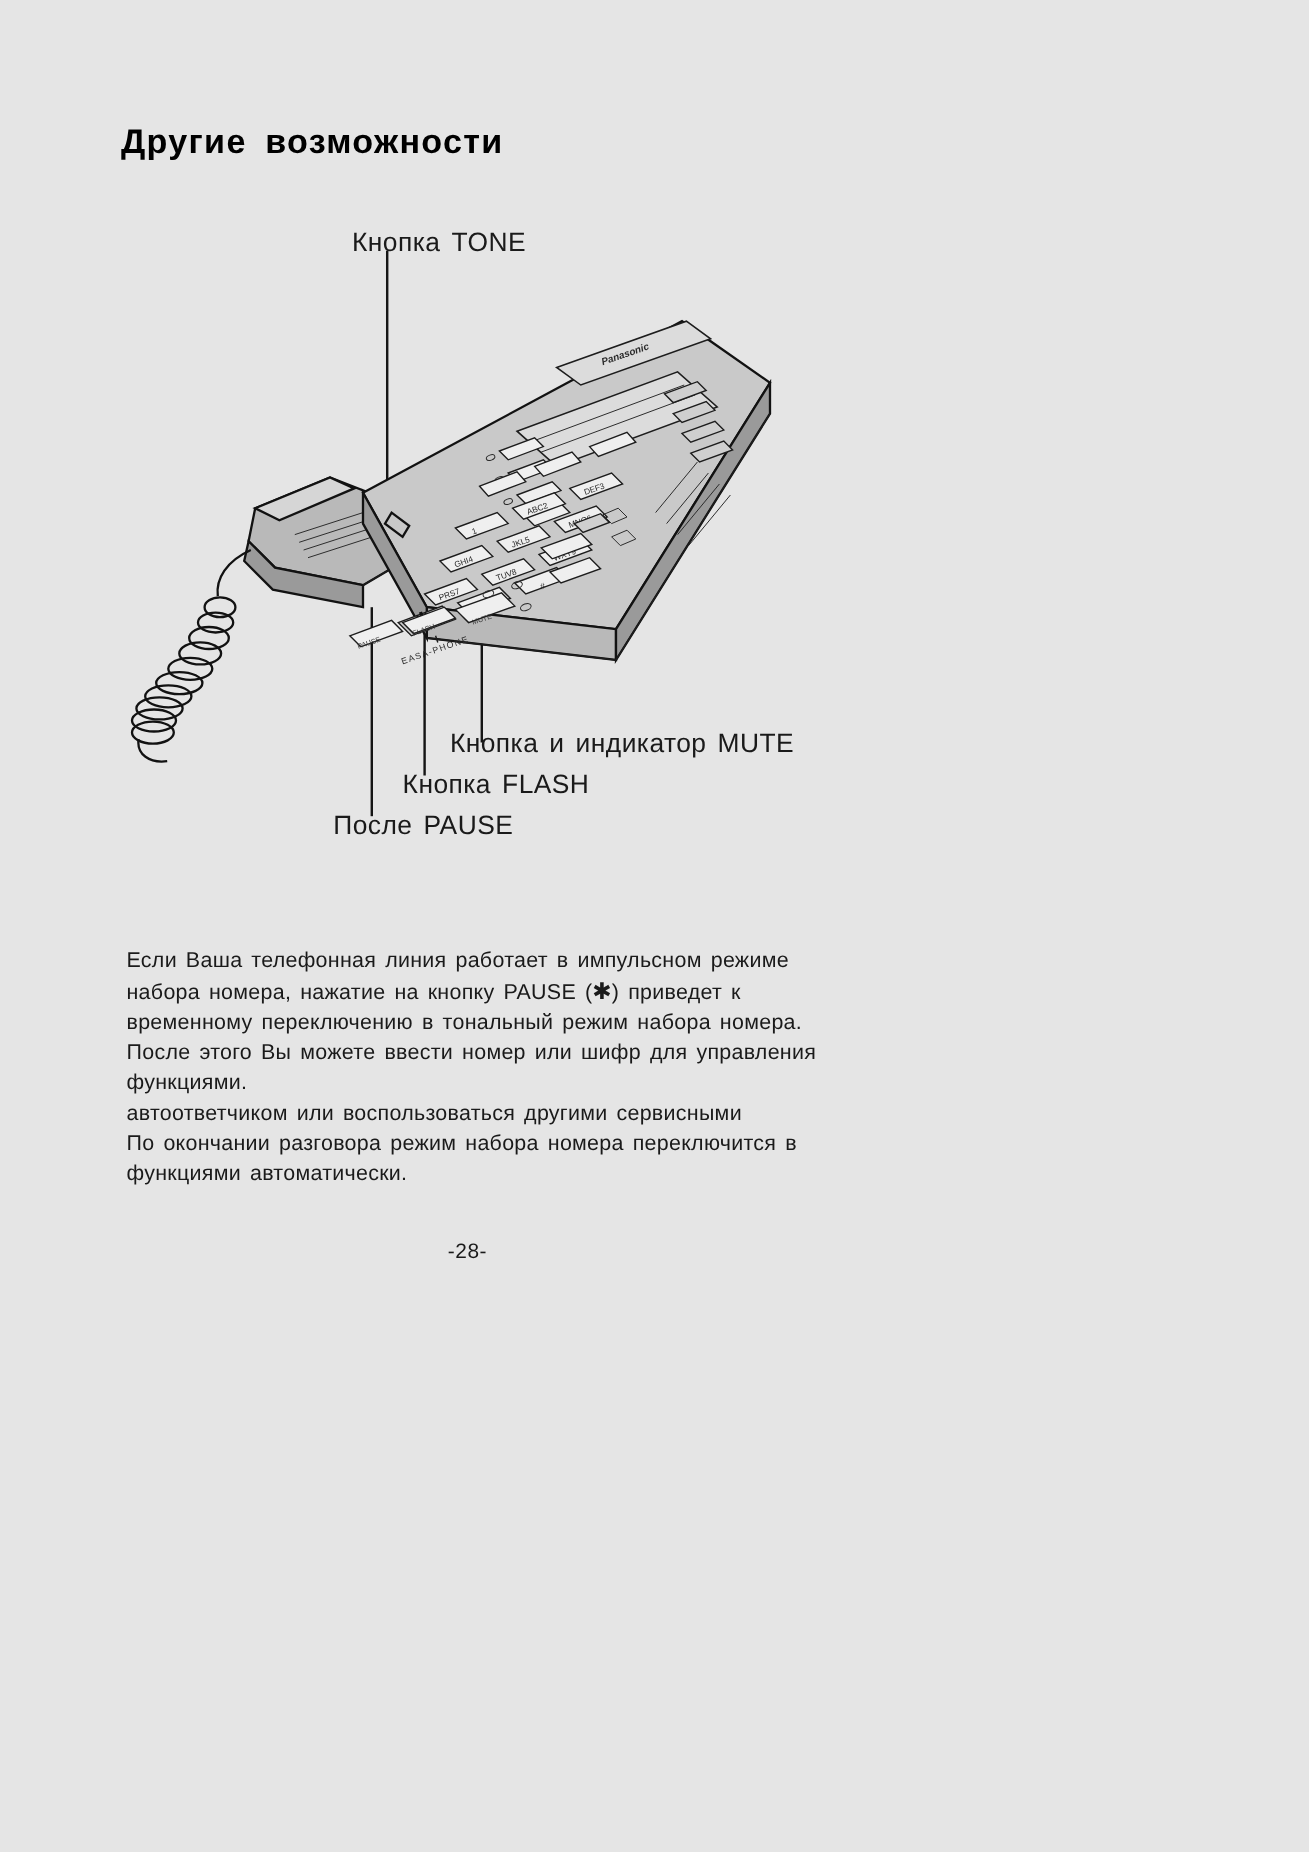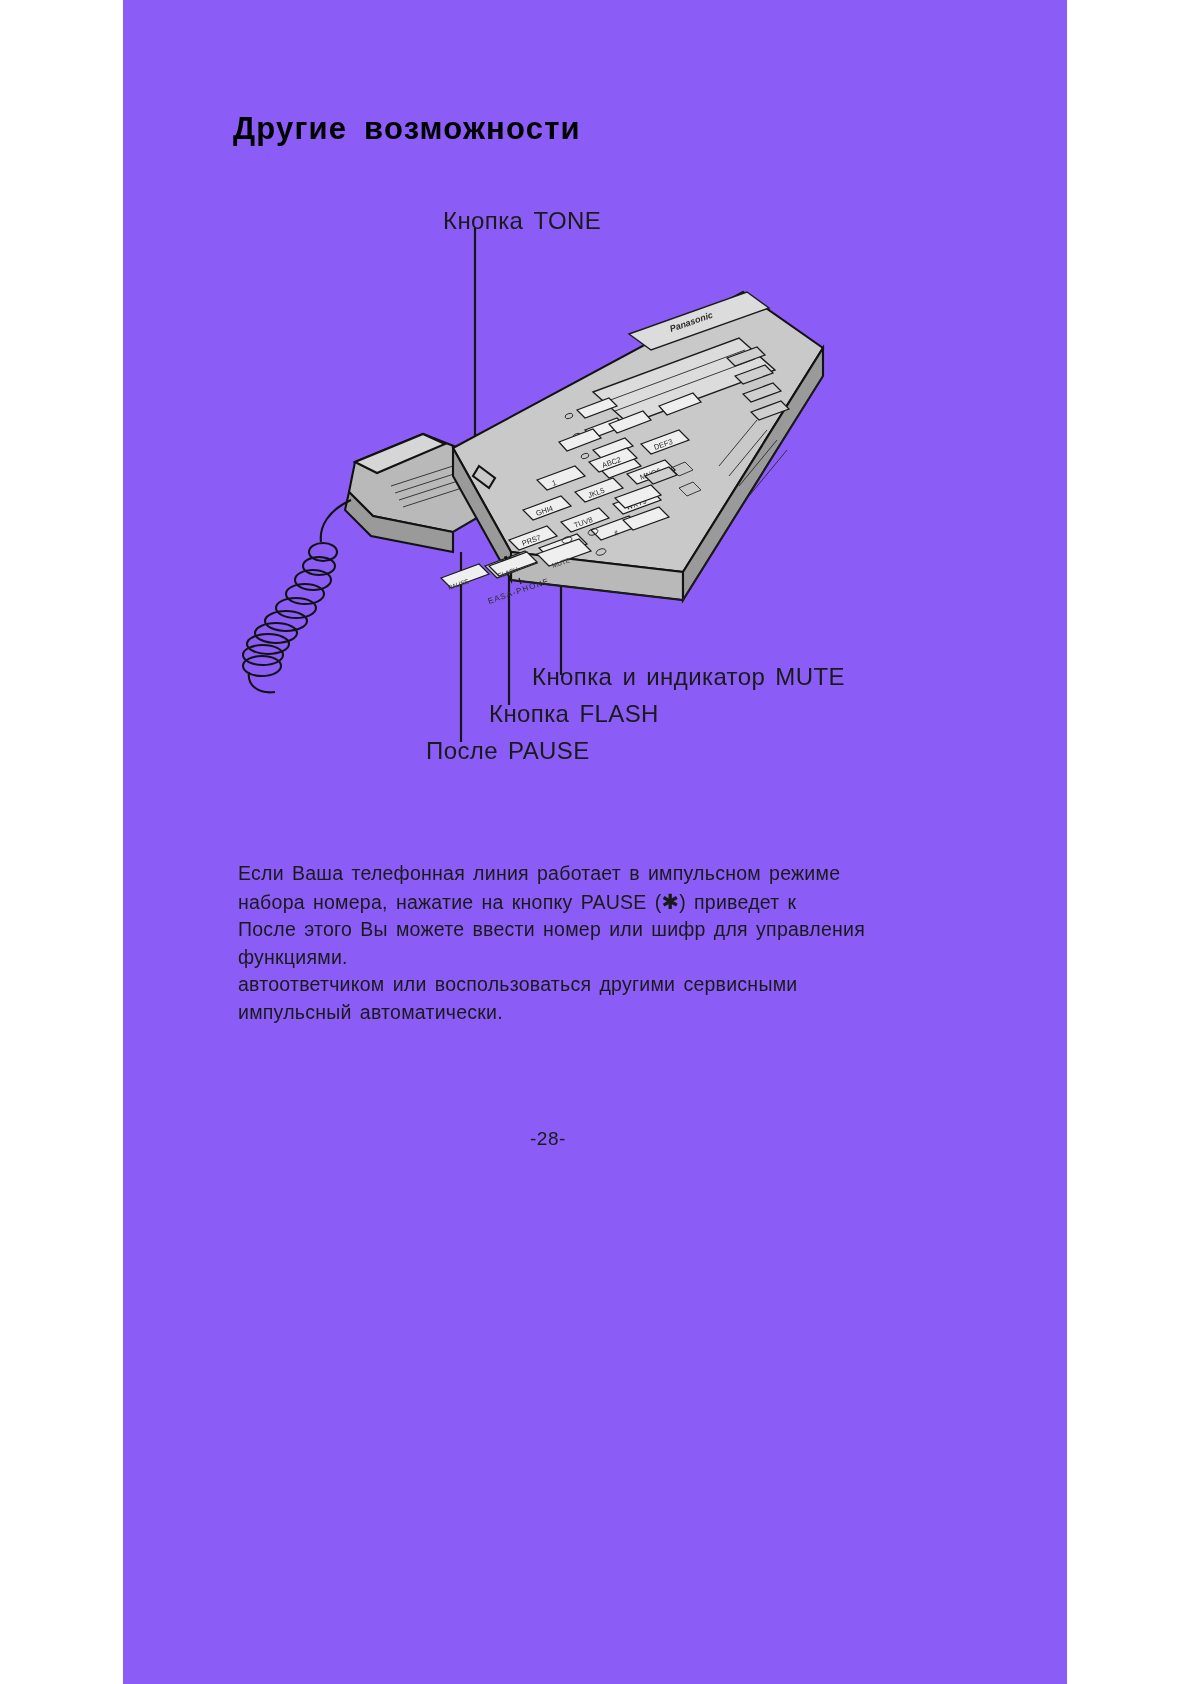--- a/index.html
+++ b/index.html
@@ -3,24 +3,24 @@
 <meta charset="utf-8">
 <title>Другие возможности</title>
 <style>
   html, body {
     margin: 0;
     padding: 0;
     background: #ffffff;
   }
   .page {
     position: relative;
-    width: 944px;
+    width: 1190px;
     height: 1684px;
     margin: 0 auto;
-    background: #8b5cf6;
+    background: #e5e5e5;
     overflow: hidden;
     font-family: "Liberation Sans", "DejaVu Sans", sans-serif;
     color: #111111;
     -webkit-font-smoothing: none;
   }
 
   
   .page-title {
     position: absolute;
     left: 110px;
@@ -308,21 +308,23 @@
   <div class="callout callout-mute">Кнопка и индикатор MUTE</div>
 
   <div class="callout callout-flash">Кнопка FLASH</div>
 
   <div class="callout callout-pause">После PAUSE</div>
 
 
   <div class="body-copy">
     <span class="ln">Если Ваша телефонная линия работает в импульсном режиме</span>
     <span class="ln"><span>набора номера, нажатие на  кнопку PAUSE  (</span><span class="star">✱</span><span>) приведет к</span></span>
+    <span class="ln">временному переключению в тональный режим набора номера.</span>
     <span class="ln">После этого Вы можете ввести номер или шифр для управления</span>
     <span class="ln">функциями.</span>
     <span class="ln">автоответчиком или воспользоваться другими сервисными</span>
-    <span class="ln">импульсный автоматически.</span>
+    <span class="ln">По окончании разговора режим набора номера переключится в</span>
+    <span class="ln">функциями автоматически.</span>
   </div>
 
   <div class="page-number">-28-</div>
 
 </div>
 
 </body></html>

